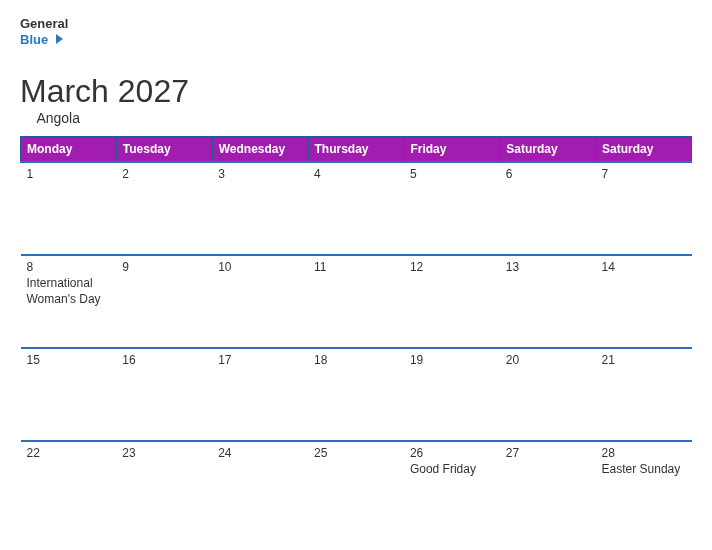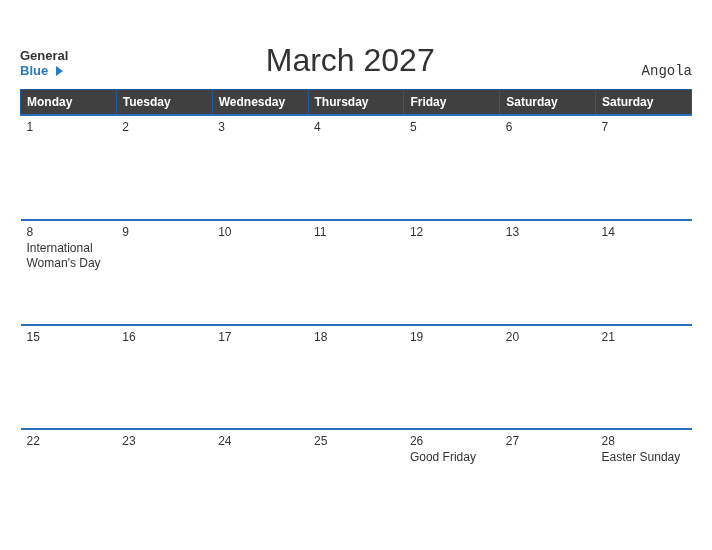--- a/index.html
+++ b/index.html
@@ -9,23 +9,24 @@
       font-family: Arial, sans-serif;
       background: #fff;
       display: flex;
       flex-direction: column;
       padding: 16px 20px;
     }
 
     
     .header {
       display: flex;
-      align-items: flex-end;
+      align-items: flex-start;
       justify-content: space-between;
       margin-bottom: 10px;
+      flex-direction: column;
     }
     .logo {
       display: flex;
       flex-direction: column;
       font-size: 12px;
       line-height: 1.2;
     }
     .logo-general {
       font-size: 13px;
       font-weight: bold;
@@ -53,31 +54,30 @@
       color: #333;
       text-align: center;
       flex: 1;
       margin-top: 26px;
     }
     .country-label {
       font-size: 14px;
       color: #333;
       text-align: right;
       min-width: 60px;
-      font-family: Liberation Mono, monospace;
     }
 
     
     .calendar-table {
       width: 100%;
       border-collapse: collapse;
       flex: 1;
     }
     .calendar-table thead tr th {
-      background-color: #404040;
+      background-color: #a21caf;
       color: #fff;
       font-size: 12px;
       font-weight: bold;
       padding: 5px 6px;
       text-align: left;
       border: 1px solid #1e5a9a;
     }
     .calendar-table tbody tr td {
       vertical-align: top;
       padding: 4px 6px;

